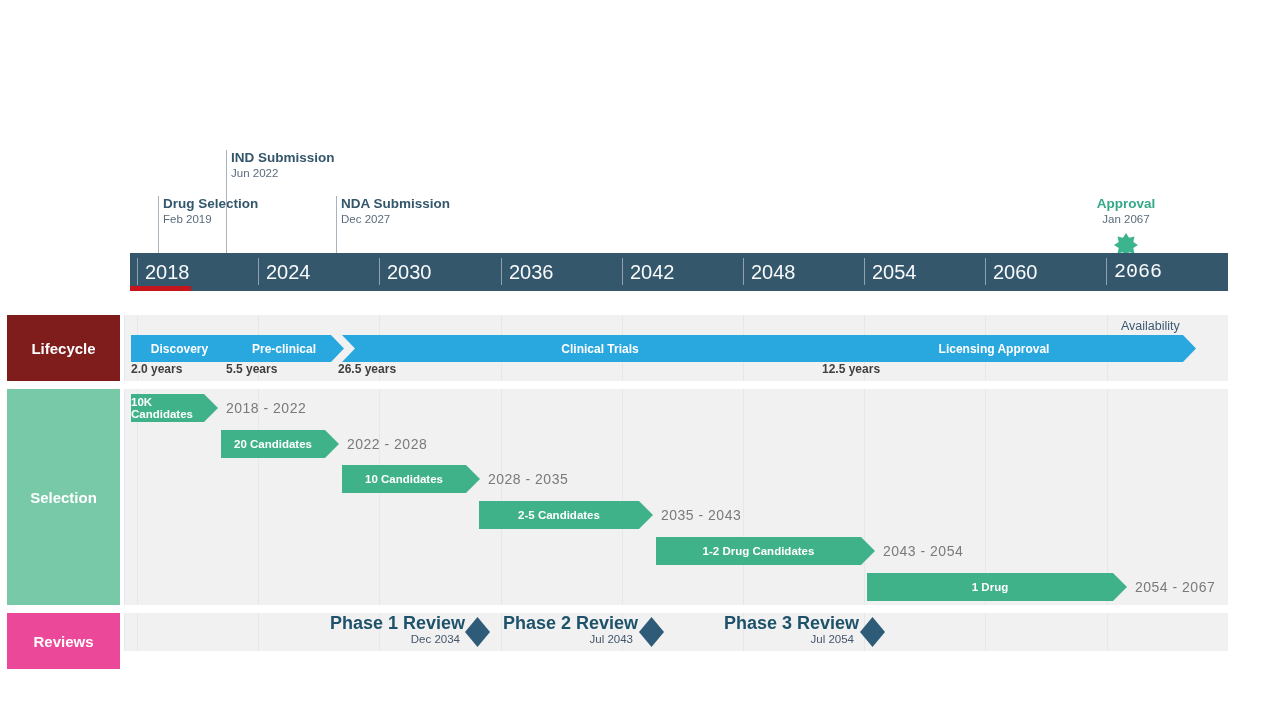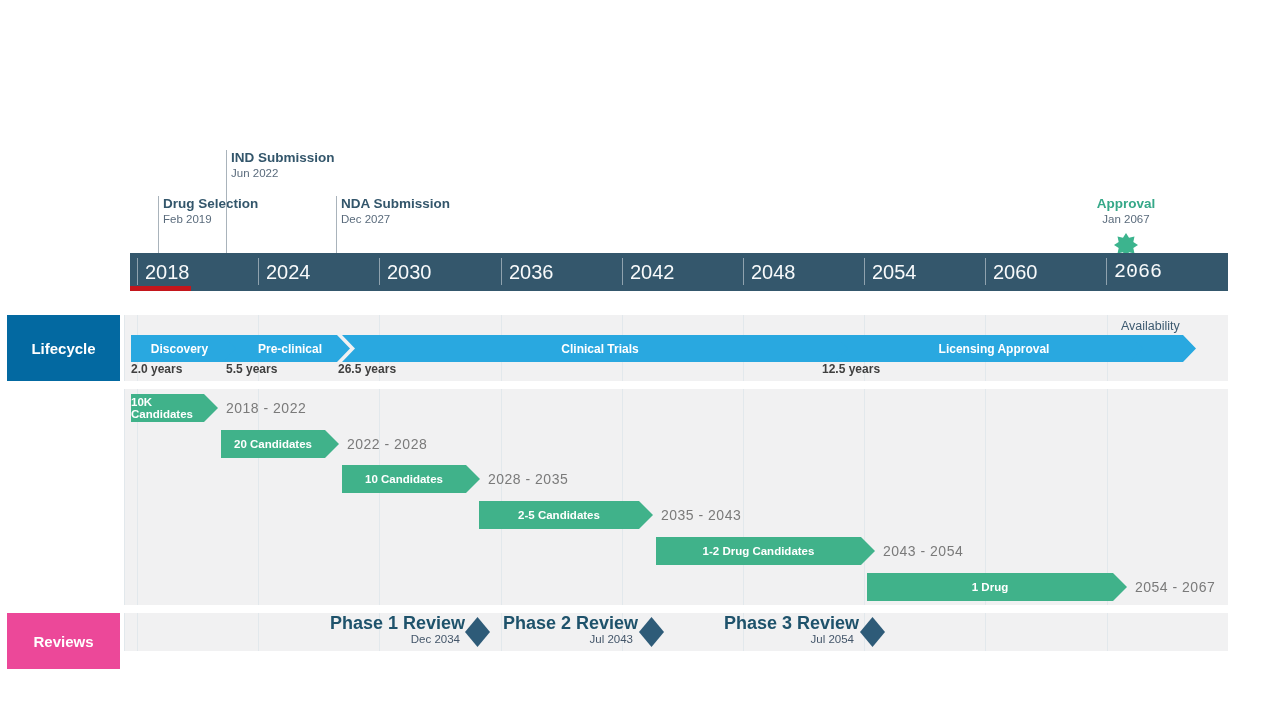--- a/index.html
+++ b/index.html
@@ -93,44 +93,47 @@
     <span class="year" style="left:257px;">2030</span>
     <span class="year" style="left:379px;">2036</span>
     <span class="year" style="left:500px;">2042</span>
     <span class="year" style="left:621px;">2048</span>
     <span class="year" style="left:742px;">2054</span>
     <span class="year" style="left:863px;">2060</span>
     <span class="year" style="left:984px;font-family:Liberation Mono, monospace;">2066</span>
     <div class="axis-accent"></div>
   </div>
 
-  <div class="lanebox" style="top:315px;height:66px;background:#0369a1;">
+  <div class="lanebox" style="top:315px;height:66px;background:#7f1d1d;">
     <span>Lifecycle</span>
   </div>
   <div class="row" style="top:315px;height:66px;">
     <div class="phase tip-flat" style="left:7px;width:97px;">
         <span>Discovery</span>
       </div>
-    <div class="phase tip-notch" style="left:99px;width:108px;">
+    <div class="phase tip-notch" style="left:93px;width:108px;">
         <span>Pre-clinical</span>
       </div>
     <div class="phase tip-notch" style="left:218px;width:490px;">
         <span>Clinical Trials</span>
       </div>
     <div class="phase tip-notch" style="left:711px;width:292px;">
         <span>Licensing Approval</span>
       </div>
     <div class="phase tip-notch" style="left:1006px;width:47px;"></div>
     <div class="duration" style="left:7px;">2.0 years</div>
     <div class="duration" style="left:102px;">5.5 years</div>
     <div class="duration" style="left:214px;">26.5 years</div>
     <div class="duration" style="left:698px;">12.5 years</div>
     <div class="avail-caption" style="left:997px;">Availability</div>
   </div>
 
+  <div class="lanebox" style="top:389px;height:216px;background:#77C9A8;">
+    <span>Selection</span>
+  </div>
   <div class="row" style="top:389px;height:216px;">
     <div class="sbar" style="left:7px;top:5px;width:87px;">
         <span>10K Candidates</span>
       </div>
     <div class="srange" style="left:102px;top:10px;">2018 - 2022</div>
 
     <div class="sbar" style="left:97px;top:41px;width:118px;">
         <span>20 Candidates</span>
       </div>
     <div class="srange" style="left:223px;top:46px;">2022 - 2028</div>

